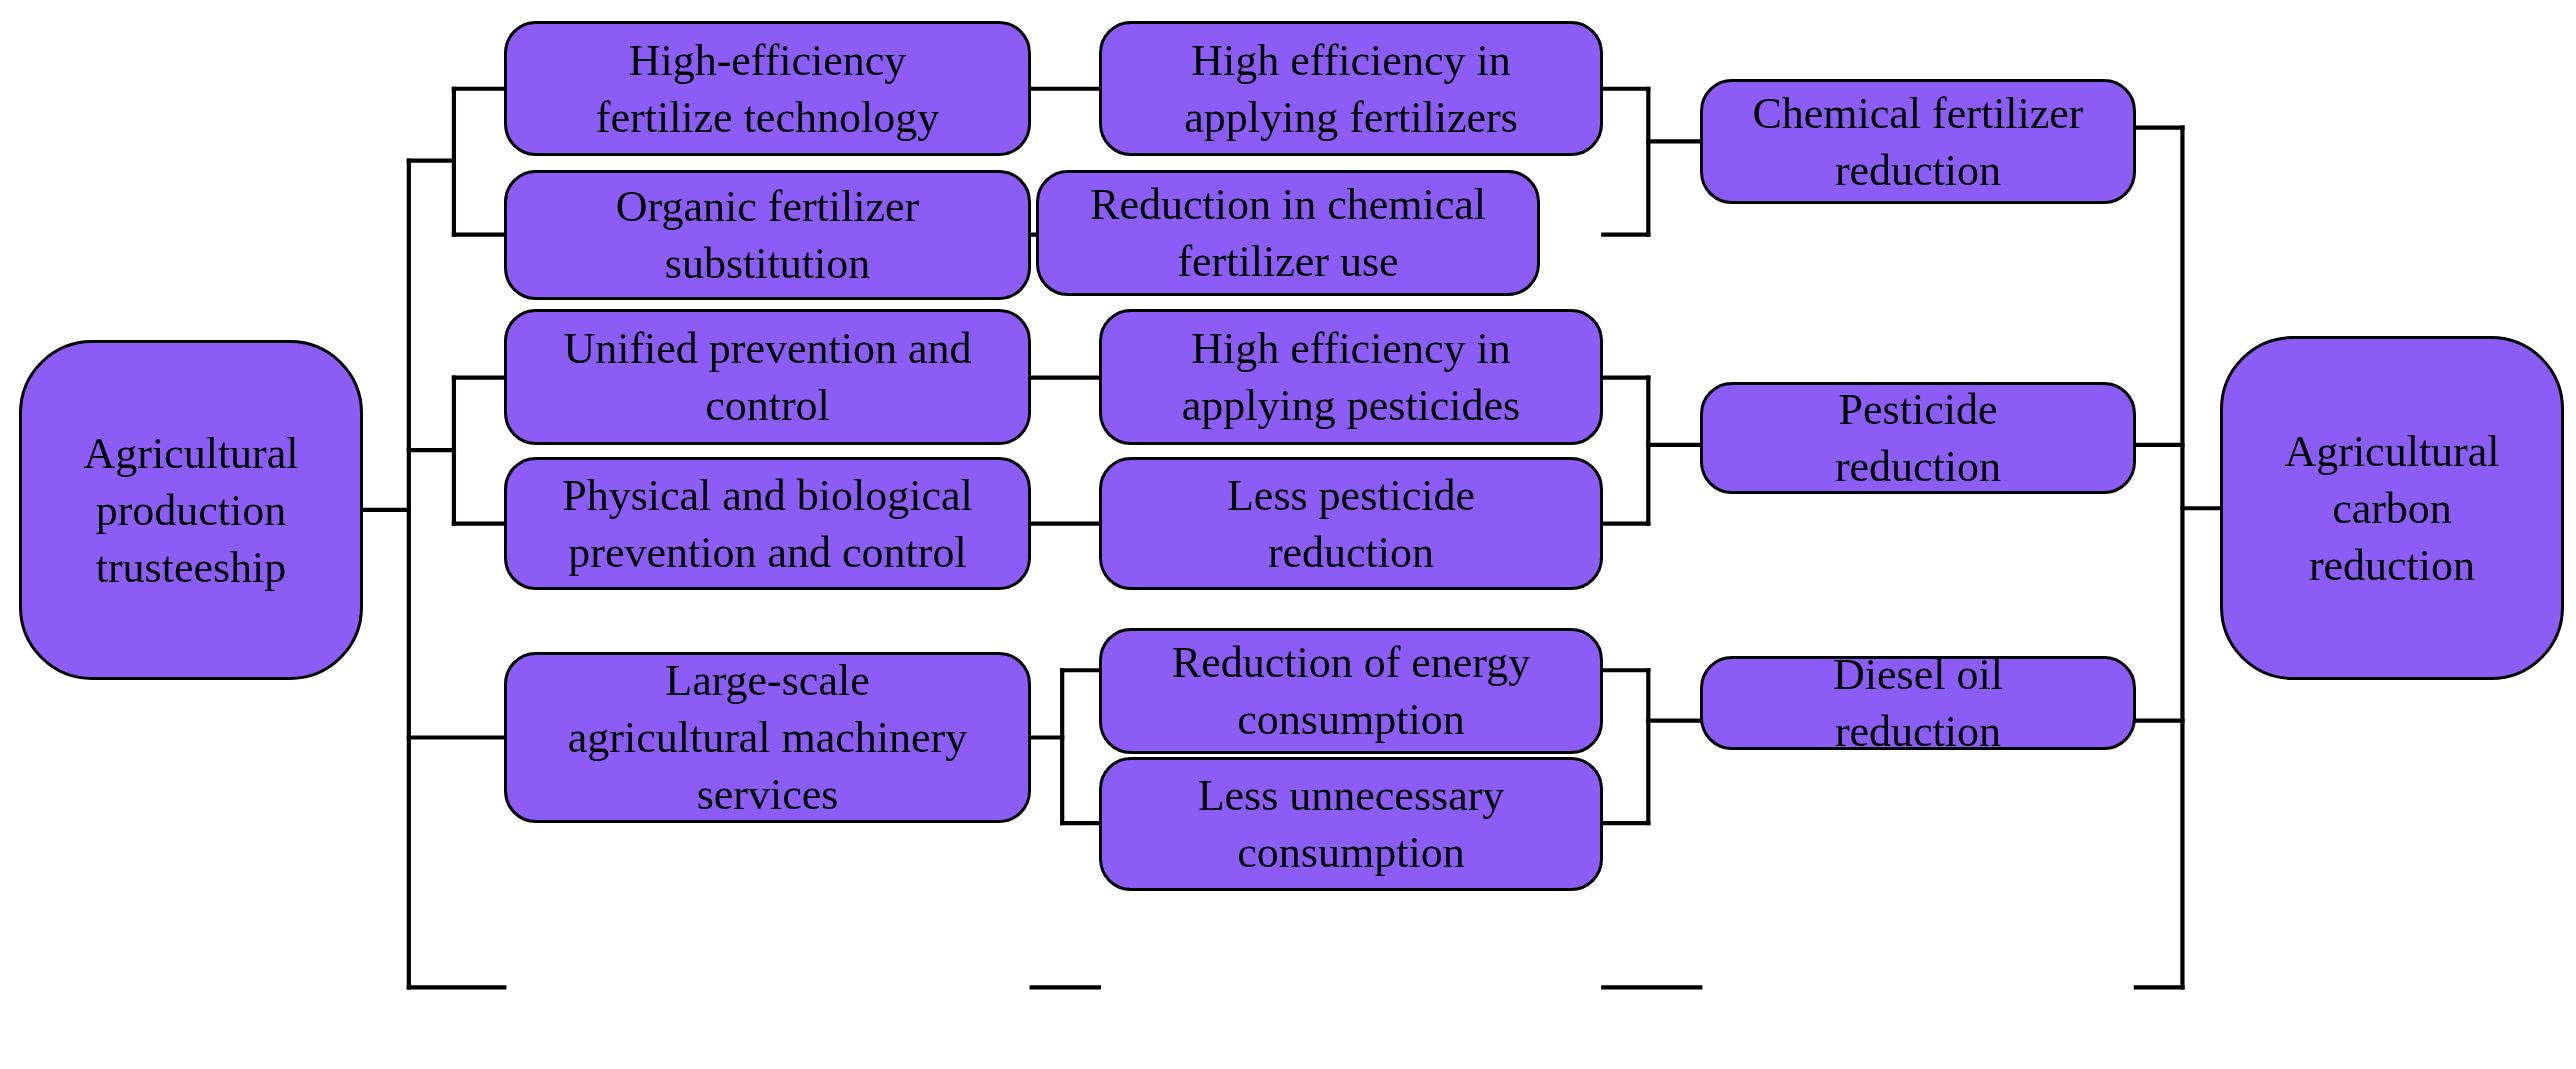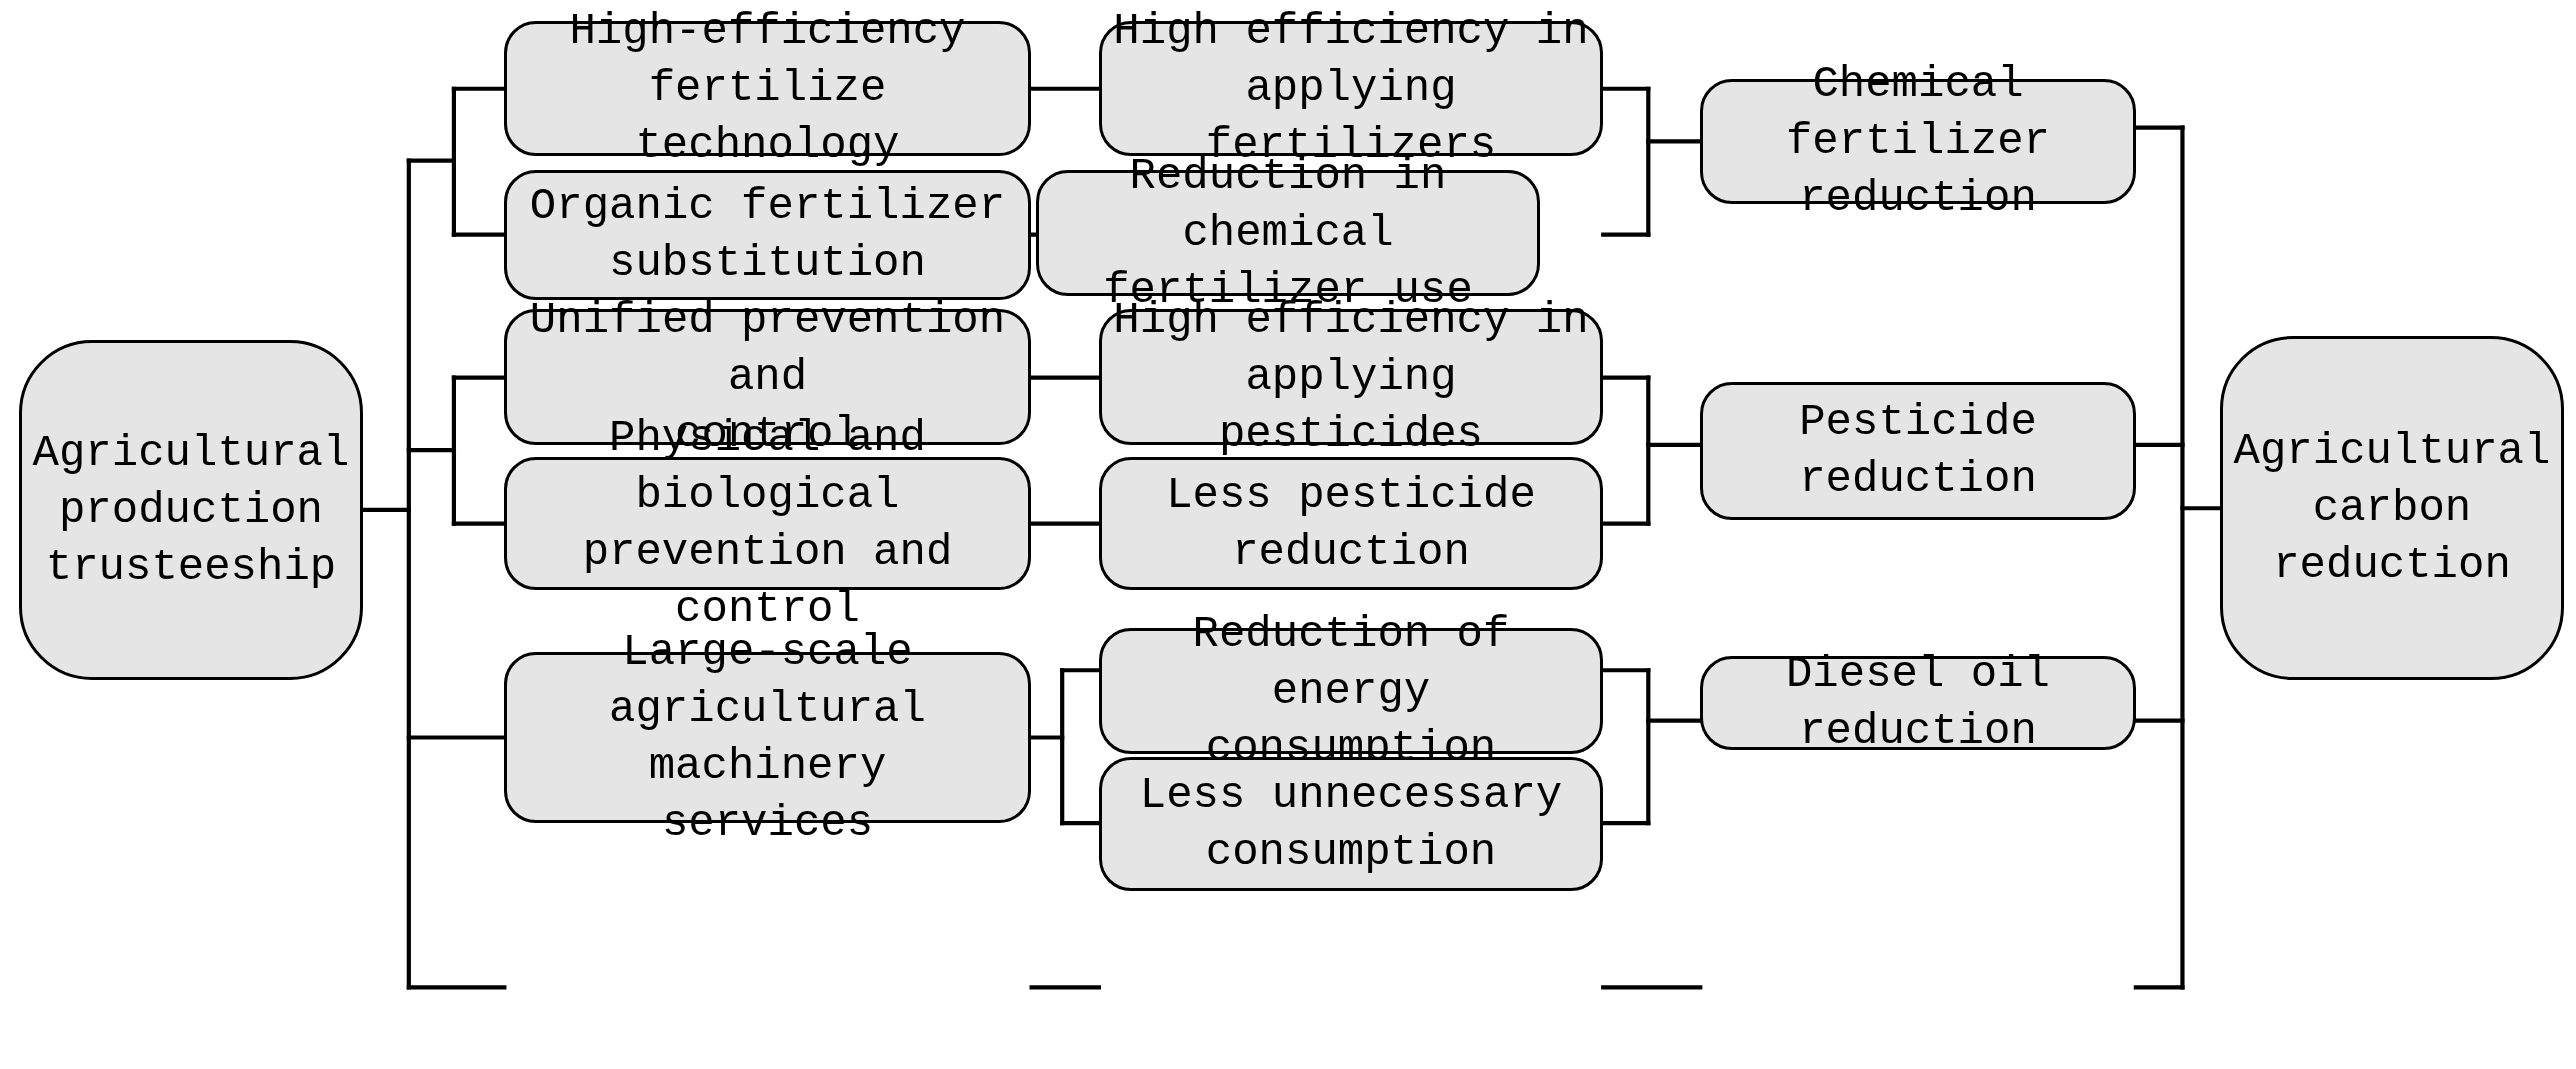--- a/index.html
+++ b/index.html
@@ -19,29 +19,28 @@
     position: absolute;
     left: 0;
     top: 0;
     width: 2576px;
     height: 1070px;
     display: block;
   }
   .node {
     position: absolute;
     box-sizing: border-box;
-    background: #e5e5e5;
+    background: #8b5cf6;
     border: 3.8px solid #000000;
     border-radius: 32px;
     display: flex;
     align-items: center;
     justify-content: center;
     text-align: center;
     z-index: 2;
-    font-family: Liberation Mono, monospace;
   }
   .node.big {
     border-radius: 73px;
   }
   .node .label {
     display: block;
     white-space: pre-line;
     font-size: 44px;
     line-height: 57px;
     color: #000000;
@@ -157,21 +156,21 @@
     <span class="label">Less unnecessary
 consumption</span>
   </div>
 
 
   <div class="node" style="left: 1700px; top: 79px; width: 436px; height: 125px;">
     <span class="label">Chemical fertilizer
 reduction</span>
   </div>
 
-  <div class="node" style="left: 1700px; top: 382px; width: 436px; height: 138px; justify-content: center;">
+  <div class="node" style="left: 1700px; top: 382px; width: 436px; height: 112px; justify-content: center;">
     <span class="label">Pesticide
 reduction</span>
   </div>
 
   <div class="node" style="left: 1700px; top: 656px; width: 436px; height: 94px; justify-content: center;">
     <span class="label">Diesel oil
 reduction</span>
   </div>
 
 

